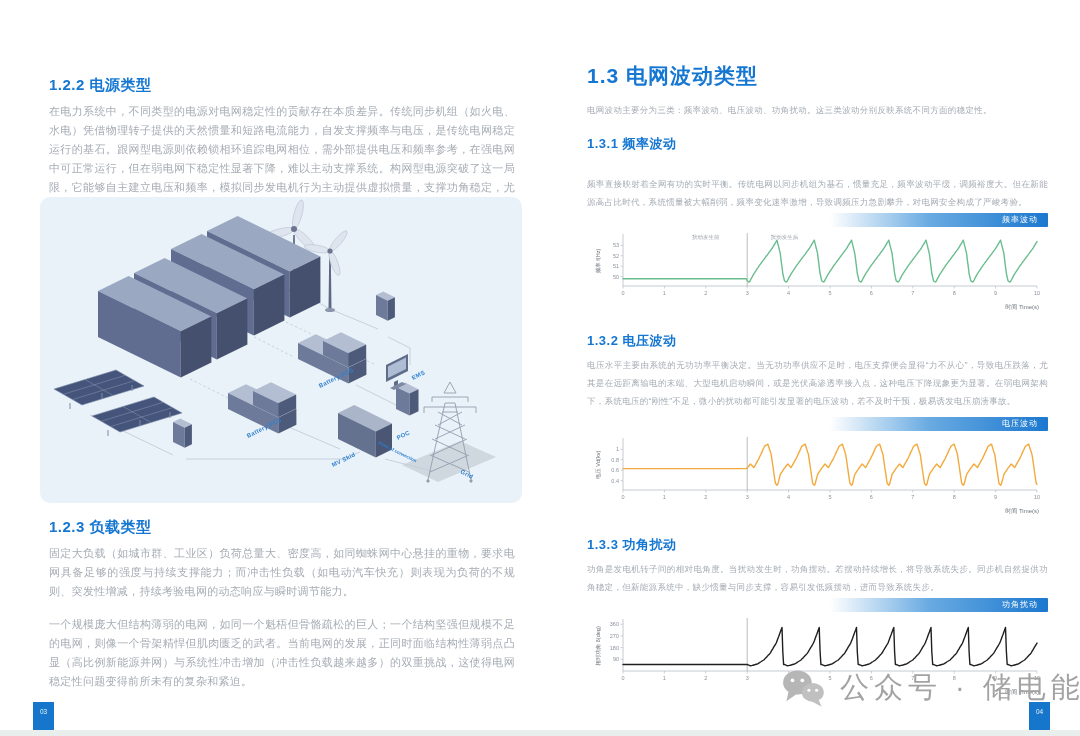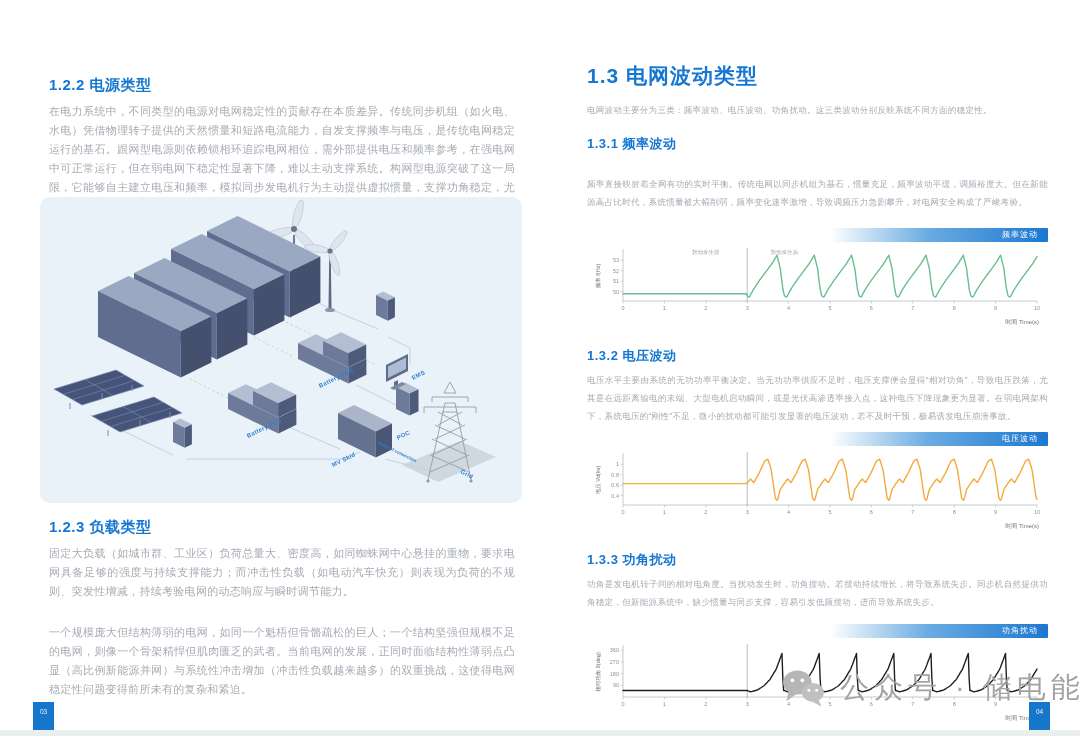--- a/index.html
+++ b/index.html
@@ -186,32 +186,32 @@
     <text class="illus-label" transform="translate(358,243) rotate(-26)">POC</text>
     <text class="illus-label" transform="translate(293,270) rotate(-26)">MV Skid</text>
     <text class="illus-label-sm" transform="translate(338,247) rotate(26)">Point of connection</text>
     <text class="illus-label" transform="translate(420,276) rotate(26)">Grid</text>
   </svg>
 </div>
 
 <div class="abs" style="left:49px;top:518px;width:466px;">
   <h2 class="h-blue h-l2">1.2.3 负载类型</h2>
   <p class="body-txt" style="margin-top:7px;">固定大负载（如城市群、工业区）负荷总量大、密度高，如同蜘蛛网中心悬挂的重物，要求电网具备足够的强度与持续支撑能力；而冲击性负载（如电动汽车快充）则表现为负荷的不规则、突发性增减，持续考验电网的动态响应与瞬时调节能力。</p>
-  <p class="body-txt" style="margin-top:22px;">一个规模庞大但结构薄弱的电网，如同一个魁梧但骨骼疏松的巨人；一个结构坚强但规模不足的电网，则像一个骨架精悍但肌肉匮乏的武者。当前电网的发展，正同时面临结构性薄弱点凸显（高比例新能源并网）与系统性冲击增加（冲击性负载越来越多）的双重挑战，这使得电网稳定性问题变得前所未有的复杂和紧迫。</p>
+  <p class="body-txt" style="margin-top:14px;">一个规模庞大但结构薄弱的电网，如同一个魁梧但骨骼疏松的巨人；一个结构坚强但规模不足的电网，则像一个骨架精悍但肌肉匮乏的武者。当前电网的发展，正同时面临结构性薄弱点凸显（高比例新能源并网）与系统性冲击增加（冲击性负载越来越多）的双重挑战，这使得电网稳定性问题变得前所未有的复杂和紧迫。</p>
 </div>
 
 <div class="abs pagetab" style="left:33px;top:702px;">03</div>
 
 <div class="abs rcol">
   <h1 class="h-blue h-l1" style="margin-bottom:11px;">1.3 电网波动类型</h1>
   <p class="rbody-txt" style="margin-bottom:10px;">电网波动主要分为三类：频率波动、电压波动、功角扰动。这三类波动分别反映系统不同方面的稳定性。</p>
 
   <h3 class="h-blue h-l3" style="margin:6px 0 22px 0;">1.3.1 频率波动</h3>
   <p class="rbody-txt">频率直接映射着全网有功的实时平衡。传统电网以同步机组为基石，惯量充足，频率波动平缓，调频裕度大。但在新能源高占比时代，系统惯量被大幅削弱，频率变化速率激增，导致调频压力急剧攀升，对电网安全构成了严峻考验。</p>
-  <div class="badge" style="margin-top:17px;margin-bottom:1px;">频率波动</div>
+  <div class="badge" style="margin-top:2px;margin-bottom:1px;">频率波动</div>
   <div class="chart-box"><svg viewBox="0 0 452 84" width="452" height="84">
         <line x1="30" y1="6" x2="30" y2="58" stroke="#b8bec6" stroke-width="0.8"></line>
         <line x1="30" y1="58" x2="444" y2="58" stroke="#b8bec6" stroke-width="0.8"></line>
         <line x1="27.5" y1="48.625000000000014" x2="30" y2="48.625000000000014" stroke="#b8bec6" stroke-width="0.7"></line>
         <text x="26" y="50.625000000000014" text-anchor="end" font-size="5.5" fill="#8b929b">50</text>
         <line x1="27.5" y1="38.208333333333336" x2="30" y2="38.208333333333336" stroke="#b8bec6" stroke-width="0.7"></line>
         <text x="26" y="40.208333333333336" text-anchor="end" font-size="5.5" fill="#8b929b">51</text>
         <line x1="27.5" y1="27.791666666666664" x2="30" y2="27.791666666666664" stroke="#b8bec6" stroke-width="0.7"></line>
         <text x="26" y="29.791666666666664" text-anchor="end" font-size="5.5" fill="#8b929b">52</text>
         <line x1="27.5" y1="17.374999999999993" x2="30" y2="17.374999999999993" stroke="#b8bec6" stroke-width="0.7"></line>
@@ -240,21 +240,21 @@
         <text x="444" y="67" text-anchor="middle" font-size="5.5" fill="#8b929b">10</text>
         <line x1="154.2" y1="5" x2="154.2" y2="58" stroke="#9aa0a8" stroke-width="0.7"></line>
         <text x="112.80000000000001" y="11" text-anchor="middle" font-size="5.5" fill="#9aa0a8">扰动发生前</text>
         <text x="191.46" y="11" text-anchor="middle" font-size="5.5" fill="#9aa0a8">扰动发生后</text>
         <text transform="translate(7,33) rotate(-90)" text-anchor="middle" font-size="5.5" fill="#6d747d">频率 f(Hz)</text>
         <text x="446" y="81" text-anchor="end" font-size="6" fill="#6d747d">时间 Time(s)</text>
         <path d="M30.0 50.7L30.8 50.7L31.7 50.7L32.5 50.7L33.3 50.7L34.1 50.7L35.0 50.7L35.8 50.7L36.6 50.7L37.5 50.7L38.3 50.7L39.1 50.7L39.9 50.7L40.8 50.7L41.6 50.7L42.4 50.7L43.2 50.7L44.1 50.7L44.9 50.7L45.7 50.7L46.6 50.7L47.4 50.7L48.2 50.7L49.0 50.7L49.9 50.7L50.7 50.7L51.5 50.7L52.4 50.7L53.2 50.7L54.0 50.7L54.8 50.7L55.7 50.7L56.5 50.7L57.3 50.7L58.2 50.7L59.0 50.7L59.8 50.7L60.6 50.7L61.5 50.7L62.3 50.7L63.1 50.7L63.9 50.7L64.8 50.7L65.6 50.7L66.4 50.7L67.3 50.7L68.1 50.7L68.9 50.7L69.7 50.7L70.6 50.7L71.4 50.7L72.2 50.7L73.1 50.7L73.9 50.7L74.7 50.7L75.5 50.7L76.4 50.7L77.2 50.7L78.0 50.7L78.9 50.7L79.7 50.7L80.5 50.7L81.3 50.7L82.2 50.7L83.0 50.7L83.8 50.7L84.6 50.7L85.5 50.7L86.3 50.7L87.1 50.7L88.0 50.7L88.8 50.7L89.6 50.7L90.4 50.7L91.3 50.7L92.1 50.7L92.9 50.7L93.8 50.7L94.6 50.7L95.4 50.7L96.2 50.7L97.1 50.7L97.9 50.7L98.7 50.7L99.6 50.7L100.4 50.7L101.2 50.7L102.0 50.7L102.9 50.7L103.7 50.7L104.5 50.7L105.3 50.7L106.2 50.7L107.0 50.7L107.8 50.7L108.7 50.7L109.5 50.7L110.3 50.7L111.1 50.7L112.0 50.7L112.8 50.7L113.6 50.7L114.5 50.7L115.3 50.7L116.1 50.7L116.9 50.7L117.8 50.7L118.6 50.7L119.4 50.7L120.3 50.7L121.1 50.7L121.9 50.7L122.7 50.7L123.6 50.7L124.4 50.7L125.2 50.7L126.0 50.7L126.9 50.7L127.7 50.7L128.5 50.7L129.4 50.7L130.2 50.7L131.0 50.7L131.8 50.7L132.7 50.7L133.5 50.7L134.3 50.7L135.2 50.7L136.0 50.7L136.8 50.7L137.6 50.7L138.5 50.7L139.3 50.7L140.1 50.7L141.0 50.7L141.8 50.7L142.6 50.7L143.4 50.7L144.3 50.7L145.1 50.7L145.9 50.7L146.7 50.7L147.6 50.7L148.4 50.7L149.2 50.7L150.1 50.7L150.9 50.7L151.7 50.7L152.5 50.7L153.4 50.7L154.2 52.8L155.0 53.4L155.9 54.0L156.7 53.6L157.5 52.0L158.3 50.4L159.2 48.9L160.0 47.3L160.8 45.9L161.7 44.7L162.5 43.4L163.3 42.2L164.1 40.9L165.0 39.7L165.8 38.4L166.6 37.2L167.4 36.1L168.3 34.9L169.1 33.8L169.9 32.7L170.8 31.6L171.6 30.5L172.4 29.4L173.2 28.3L174.1 27.2L174.9 26.1L175.7 24.9L176.6 23.8L177.4 22.7L178.2 21.6L179.0 20.5L179.9 19.1L180.7 17.7L181.5 16.3L182.4 14.9L183.2 13.6L184.0 12.2L184.8 15.6L185.7 18.9L186.5 22.3L187.3 25.7L188.1 32.3L189.0 38.9L189.8 45.5L190.6 49.1L191.5 52.8L192.3 53.4L193.1 54.0L193.9 53.6L194.8 52.0L195.6 50.4L196.4 48.9L197.3 47.3L198.1 45.9L198.9 44.7L199.7 43.4L200.6 42.2L201.4 40.9L202.2 39.7L203.1 38.4L203.9 37.2L204.7 36.1L205.5 34.9L206.4 33.8L207.2 32.7L208.0 31.6L208.8 30.5L209.7 29.4L210.5 28.3L211.3 27.2L212.2 26.1L213.0 24.9L213.8 23.8L214.6 22.7L215.5 21.6L216.3 20.5L217.1 19.1L218.0 17.7L218.8 16.3L219.6 14.9L220.4 13.6L221.3 12.2L222.1 15.6L222.9 18.9L223.8 22.3L224.6 25.7L225.4 32.3L226.2 38.9L227.1 45.5L227.9 49.1L228.7 52.8L229.5 53.4L230.4 54.0L231.2 53.6L232.0 52.0L232.9 50.4L233.7 48.9L234.5 47.3L235.3 45.9L236.2 44.7L237.0 43.4L237.8 42.2L238.7 40.9L239.5 39.7L240.3 38.4L241.1 37.2L242.0 36.1L242.8 34.9L243.6 33.8L244.5 32.7L245.3 31.6L246.1 30.5L246.9 29.4L247.8 28.3L248.6 27.2L249.4 26.1L250.2 24.9L251.1 23.8L251.9 22.7L252.7 21.6L253.6 20.5L254.4 19.1L255.2 17.7L256.0 16.3L256.9 14.9L257.7 13.6L258.5 12.2L259.4 15.6L260.2 18.9L261.0 22.3L261.8 25.7L262.7 32.3L263.5 38.9L264.3 45.5L265.2 49.1L266.0 52.8L266.8 53.4L267.6 54.0L268.5 53.6L269.3 52.0L270.1 50.4L270.9 48.9L271.8 47.3L272.6 45.9L273.4 44.7L274.3 43.4L275.1 42.2L275.9 40.9L276.7 39.7L277.6 38.4L278.4 37.2L279.2 36.1L280.1 34.9L280.9 33.8L281.7 32.7L282.5 31.6L283.4 30.5L284.2 29.4L285.0 28.3L285.9 27.2L286.7 26.1L287.5 24.9L288.3 23.8L289.2 22.7L290.0 21.6L290.8 20.5L291.6 19.1L292.5 17.7L293.3 16.3L294.1 14.9L295.0 13.6L295.8 12.2L296.6 15.6L297.4 18.9L298.3 22.3L299.1 25.7L299.9 32.3L300.8 38.9L301.6 45.5L302.4 49.1L303.2 52.8L304.1 53.4L304.9 54.0L305.7 53.6L306.6 52.0L307.4 50.4L308.2 48.9L309.0 47.3L309.9 45.9L310.7 44.7L311.5 43.4L312.3 42.2L313.2 40.9L314.0 39.7L314.8 38.4L315.7 37.2L316.5 36.1L317.3 34.9L318.1 33.8L319.0 32.7L319.8 31.6L320.6 30.5L321.5 29.4L322.3 28.3L323.1 27.2L323.9 26.1L324.8 24.9L325.6 23.8L326.4 22.7L327.3 21.6L328.1 20.5L328.9 19.1L329.7 17.7L330.6 16.3L331.4 14.9L332.2 13.6L333.0 12.2L333.9 15.6L334.7 18.9L335.5 22.3L336.4 25.7L337.2 32.3L338.0 38.9L338.8 45.5L339.7 49.1L340.5 52.8L341.3 53.4L342.2 54.0L343.0 53.6L343.8 52.0L344.6 50.4L345.5 48.9L346.3 47.3L347.1 45.9L348.0 44.7L348.8 43.4L349.6 42.2L350.4 40.9L351.3 39.7L352.1 38.4L352.9 37.2L353.7 36.1L354.6 34.9L355.4 33.8L356.2 32.7L357.1 31.6L357.9 30.5L358.7 29.4L359.5 28.3L360.4 27.2L361.2 26.1L362.0 24.9L362.9 23.8L363.7 22.7L364.5 21.6L365.3 20.5L366.2 19.1L367.0 17.7L367.8 16.3L368.7 14.9L369.5 13.6L370.3 12.2L371.1 15.6L372.0 18.9L372.8 22.3L373.6 25.7L374.4 32.3L375.3 38.9L376.1 45.5L376.9 49.1L377.8 52.8L378.6 53.4L379.4 54.0L380.2 53.6L381.1 52.0L381.9 50.4L382.7 48.9L383.6 47.3L384.4 45.9L385.2 44.7L386.0 43.4L386.9 42.2L387.7 40.9L388.5 39.7L389.4 38.4L390.2 37.2L391.0 36.1L391.8 34.9L392.7 33.8L393.5 32.7L394.3 31.6L395.1 30.5L396.0 29.4L396.8 28.3L397.6 27.2L398.5 26.1L399.3 24.9L400.1 23.8L400.9 22.7L401.8 21.6L402.6 20.5L403.4 19.1L404.3 17.7L405.1 16.3L405.9 14.9L406.7 13.6L407.6 12.2L408.4 15.6L409.2 18.9L410.1 22.3L410.9 25.7L411.7 32.3L412.5 38.9L413.4 45.5L414.2 49.1L415.0 52.8L415.8 53.4L416.7 54.0L417.5 53.6L418.3 52.0L419.2 50.4L420.0 48.9L420.8 47.3L421.6 45.9L422.5 44.7L423.3 43.4L424.1 42.2L425.0 40.9L425.8 39.7L426.6 38.4L427.4 37.2L428.3 36.1L429.1 34.9L429.9 33.8L430.8 32.7L431.6 31.6L432.4 30.5L433.2 29.4L434.1 28.3L434.9 27.2L435.7 26.1L436.5 24.9L437.4 23.8L438.2 22.7L439.0 21.6L439.9 20.5L440.7 19.1L441.5 17.7L442.3 16.3L443.2 14.9L444.0 13.6" fill="none" stroke="#69bd8e" stroke-width="1.4" stroke-linejoin="round" stroke-linecap="round"></path>
       </svg></div>
 
   <h3 class="h-blue h-l3" style="margin:16px 0 6px 0;">1.3.2 电压波动</h3>
-  <p class="rbody-txt">电压水平主要由系统的无功功率平衡决定。当无功功率供应不足时，电压支撑便会显得“相对功角”，导致电压跌落，尤其是在远距离输电的末端、大型电机启动瞬间，或是光伏高渗透率接入点，这种电压下降现象更为显著。在弱电网架构下，系统电压的“刚性”不足，微小的扰动都可能引发显著的电压波动，若不及时干预，极易诱发电压崩溃事故。</p>
+  <p class="rbody-txt">电压水平主要由系统的无功功率平衡决定。当无功功率供应不足时，电压支撑便会显得“力不从心”，导致电压跌落，尤其是在远距离输电的末端、大型电机启动瞬间，或是光伏高渗透率接入点，这种电压下降现象更为显著。在弱电网架构下，系统电压的“刚性”不足，微小的扰动都可能引发显著的电压波动，若不及时干预，极易诱发电压崩溃事故。</p>
   <div class="badge" style="margin-top:7px;margin-bottom:1px;">电压波动</div>
   <div class="chart-box"><svg viewBox="0 0 452 84" width="452" height="84">
         <line x1="30" y1="6" x2="30" y2="58" stroke="#b8bec6" stroke-width="0.8"></line>
         <line x1="30" y1="58" x2="444" y2="58" stroke="#b8bec6" stroke-width="0.8"></line>
         <line x1="27.5" y1="48.62499999999999" x2="30" y2="48.62499999999999" stroke="#b8bec6" stroke-width="0.7"></line>
         <text x="26" y="50.62499999999999" text-anchor="end" font-size="5.5" fill="#8b929b">0.4</text>
         <line x1="27.5" y1="38.20833333333333" x2="30" y2="38.20833333333333" stroke="#b8bec6" stroke-width="0.7"></line>
         <text x="26" y="40.20833333333333" text-anchor="end" font-size="5.5" fill="#8b929b">0.6</text>
         <line x1="27.5" y1="27.791666666666664" x2="30" y2="27.791666666666664" stroke="#b8bec6" stroke-width="0.7"></line>
         <text x="26" y="29.791666666666664" text-anchor="end" font-size="5.5" fill="#8b929b">0.8</text>
@@ -283,21 +283,21 @@
         <line x1="444" y1="58" x2="444" y2="60.5" stroke="#b8bec6" stroke-width="0.7"></line>
         <text x="444" y="67" text-anchor="middle" font-size="5.5" fill="#8b929b">10</text>
         <line x1="154.2" y1="5" x2="154.2" y2="58" stroke="#9aa0a8" stroke-width="0.7"></line>
         <text transform="translate(7,33) rotate(-90)" text-anchor="middle" font-size="5.5" fill="#6d747d">电压 Vd(kv)</text>
         <text x="446" y="81" text-anchor="end" font-size="6" fill="#6d747d">时间 Time(s)</text>
         <path d="M30.0 36.6L30.8 36.6L31.7 36.6L32.5 36.6L33.3 36.6L34.1 36.6L35.0 36.6L35.8 36.6L36.6 36.6L37.5 36.6L38.3 36.6L39.1 36.6L39.9 36.6L40.8 36.6L41.6 36.6L42.4 36.6L43.2 36.6L44.1 36.6L44.9 36.6L45.7 36.6L46.6 36.6L47.4 36.6L48.2 36.6L49.0 36.6L49.9 36.6L50.7 36.6L51.5 36.6L52.4 36.6L53.2 36.6L54.0 36.6L54.8 36.6L55.7 36.6L56.5 36.6L57.3 36.6L58.2 36.6L59.0 36.6L59.8 36.6L60.6 36.6L61.5 36.6L62.3 36.6L63.1 36.6L63.9 36.6L64.8 36.6L65.6 36.6L66.4 36.6L67.3 36.6L68.1 36.6L68.9 36.6L69.7 36.6L70.6 36.6L71.4 36.6L72.2 36.6L73.1 36.6L73.9 36.6L74.7 36.6L75.5 36.6L76.4 36.6L77.2 36.6L78.0 36.6L78.9 36.6L79.7 36.6L80.5 36.6L81.3 36.6L82.2 36.6L83.0 36.6L83.8 36.6L84.6 36.6L85.5 36.6L86.3 36.6L87.1 36.6L88.0 36.6L88.8 36.6L89.6 36.6L90.4 36.6L91.3 36.6L92.1 36.6L92.9 36.6L93.8 36.6L94.6 36.6L95.4 36.6L96.2 36.6L97.1 36.6L97.9 36.6L98.7 36.6L99.6 36.6L100.4 36.6L101.2 36.6L102.0 36.6L102.9 36.6L103.7 36.6L104.5 36.6L105.3 36.6L106.2 36.6L107.0 36.6L107.8 36.6L108.7 36.6L109.5 36.6L110.3 36.6L111.1 36.6L112.0 36.6L112.8 36.6L113.6 36.6L114.5 36.6L115.3 36.6L116.1 36.6L116.9 36.6L117.8 36.6L118.6 36.6L119.4 36.6L120.3 36.6L121.1 36.6L121.9 36.6L122.7 36.6L123.6 36.6L124.4 36.6L125.2 36.6L126.0 36.6L126.9 36.6L127.7 36.6L128.5 36.6L129.4 36.6L130.2 36.6L131.0 36.6L131.8 36.6L132.7 36.6L133.5 36.6L134.3 36.6L135.2 36.6L136.0 36.6L136.8 36.6L137.6 36.6L138.5 36.6L139.3 36.6L140.1 36.6L141.0 36.6L141.8 36.6L142.6 36.6L143.4 36.6L144.3 36.6L145.1 36.6L145.9 36.6L146.7 36.6L147.6 36.6L148.4 36.6L149.2 36.6L150.1 36.6L150.9 36.6L151.7 36.6L152.5 36.6L153.4 36.6L154.2 36.1L155.0 35.1L155.9 34.0L156.7 33.0L157.5 32.0L158.3 32.9L159.2 33.8L160.0 34.7L160.8 35.6L161.7 34.1L162.5 32.7L163.3 31.2L164.1 29.7L165.0 28.2L165.8 26.7L166.6 25.0L167.4 23.2L168.3 21.4L169.1 19.6L169.9 17.8L170.8 16.0L171.6 14.2L172.4 13.7L173.2 13.2L174.1 12.7L174.9 12.2L175.7 14.8L176.6 17.4L177.4 20.0L178.2 22.6L179.0 28.3L179.9 34.0L180.7 39.8L181.5 45.5L182.4 51.2L183.2 52.3L184.0 53.3L184.8 52.2L185.7 48.9L186.5 45.6L187.3 42.4L188.1 41.1L189.0 39.9L189.8 38.6L190.6 37.4L191.5 36.1L192.3 35.1L193.1 34.0L193.9 33.0L194.8 32.0L195.6 32.9L196.4 33.8L197.3 34.7L198.1 35.6L198.9 34.1L199.7 32.7L200.6 31.2L201.4 29.7L202.2 28.2L203.1 26.8L203.9 25.0L204.7 23.2L205.5 21.4L206.4 19.6L207.2 17.8L208.0 16.0L208.8 14.3L209.7 13.7L210.5 13.2L211.3 12.7L212.2 12.2L213.0 14.8L213.8 17.4L214.6 20.0L215.5 22.6L216.3 28.3L217.1 34.0L218.0 39.8L218.8 45.5L219.6 51.2L220.4 52.3L221.3 53.3L222.1 52.2L222.9 48.9L223.8 45.6L224.6 42.4L225.4 41.1L226.2 39.9L227.1 38.6L227.9 37.4L228.7 36.1L229.5 35.1L230.4 34.0L231.2 33.0L232.0 32.0L232.9 32.9L233.7 33.8L234.5 34.7L235.3 35.6L236.2 34.1L237.0 32.7L237.8 31.2L238.7 29.7L239.5 28.2L240.3 26.8L241.1 25.0L242.0 23.2L242.8 21.4L243.6 19.6L244.5 17.8L245.3 16.0L246.1 14.3L246.9 13.7L247.8 13.2L248.6 12.7L249.4 12.2L250.2 14.8L251.1 17.4L251.9 20.0L252.7 22.6L253.6 28.3L254.4 34.0L255.2 39.8L256.0 45.5L256.9 51.2L257.7 52.3L258.5 53.3L259.4 52.2L260.2 48.9L261.0 45.6L261.8 42.4L262.7 41.1L263.5 39.9L264.3 38.6L265.2 37.4L266.0 36.1L266.8 35.1L267.6 34.0L268.5 33.0L269.3 32.0L270.1 32.9L270.9 33.8L271.8 34.7L272.6 35.6L273.4 34.1L274.3 32.7L275.1 31.2L275.9 29.7L276.7 28.2L277.6 26.8L278.4 25.0L279.2 23.2L280.1 21.4L280.9 19.6L281.7 17.8L282.5 16.0L283.4 14.3L284.2 13.7L285.0 13.2L285.9 12.7L286.7 12.2L287.5 14.8L288.3 17.4L289.2 20.0L290.0 22.6L290.8 28.3L291.6 34.0L292.5 39.8L293.3 45.5L294.1 51.2L295.0 52.3L295.8 53.3L296.6 52.2L297.4 48.9L298.3 45.6L299.1 42.4L299.9 41.1L300.8 39.9L301.6 38.6L302.4 37.4L303.2 36.1L304.1 35.1L304.9 34.0L305.7 33.0L306.6 32.0L307.4 32.9L308.2 33.8L309.0 34.7L309.9 35.6L310.7 34.1L311.5 32.7L312.3 31.2L313.2 29.7L314.0 28.2L314.8 26.8L315.7 25.0L316.5 23.2L317.3 21.4L318.1 19.6L319.0 17.8L319.8 16.0L320.6 14.3L321.5 13.7L322.3 13.2L323.1 12.7L323.9 12.2L324.8 14.8L325.6 17.4L326.4 20.0L327.3 22.6L328.1 28.3L328.9 34.0L329.7 39.8L330.6 45.5L331.4 51.2L332.2 52.3L333.0 53.3L333.9 52.2L334.7 48.9L335.5 45.6L336.4 42.4L337.2 41.1L338.0 39.9L338.8 38.6L339.7 37.4L340.5 36.1L341.3 35.1L342.2 34.0L343.0 33.0L343.8 32.0L344.6 32.9L345.5 33.8L346.3 34.7L347.1 35.6L348.0 34.1L348.8 32.7L349.6 31.2L350.4 29.7L351.3 28.2L352.1 26.8L352.9 25.0L353.7 23.2L354.6 21.4L355.4 19.6L356.2 17.8L357.1 16.0L357.9 14.3L358.7 13.7L359.5 13.2L360.4 12.7L361.2 12.2L362.0 14.8L362.9 17.4L363.7 20.0L364.5 22.6L365.3 28.3L366.2 34.0L367.0 39.8L367.8 45.5L368.7 51.2L369.5 52.3L370.3 53.3L371.1 52.2L372.0 48.9L372.8 45.6L373.6 42.4L374.4 41.1L375.3 39.9L376.1 38.6L376.9 37.4L377.8 36.1L378.6 35.1L379.4 34.0L380.2 33.0L381.1 32.0L381.9 32.9L382.7 33.8L383.6 34.7L384.4 35.6L385.2 34.1L386.0 32.7L386.9 31.2L387.7 29.7L388.5 28.2L389.4 26.8L390.2 25.0L391.0 23.2L391.8 21.4L392.7 19.6L393.5 17.8L394.3 16.0L395.1 14.3L396.0 13.7L396.8 13.2L397.6 12.7L398.5 12.2L399.3 14.8L400.1 17.4L400.9 20.0L401.8 22.6L402.6 28.3L403.4 34.0L404.3 39.8L405.1 45.5L405.9 51.2L406.7 52.3L407.6 53.3L408.4 52.2L409.2 48.9L410.1 45.6L410.9 42.4L411.7 41.1L412.5 39.9L413.4 38.6L414.2 37.4L415.0 36.1L415.8 35.1L416.7 34.0L417.5 33.0L418.3 32.0L419.2 32.9L420.0 33.8L420.8 34.7L421.6 35.6L422.5 34.1L423.3 32.7L424.1 31.2L425.0 29.7L425.8 28.2L426.6 26.8L427.4 25.0L428.3 23.2L429.1 21.4L429.9 19.6L430.8 17.8L431.6 16.0L432.4 14.3L433.2 13.7L434.1 13.2L434.9 12.7L435.7 12.2L436.5 14.8L437.4 17.4L438.2 20.0L439.0 22.6L439.9 28.3L440.7 34.0L441.5 39.8L442.3 45.5L443.2 51.2L444.0 52.3" fill="none" stroke="#f3a93c" stroke-width="1.4" stroke-linejoin="round" stroke-linecap="round"></path>
       </svg></div>
 
   <h3 class="h-blue h-l3" style="margin:16px 0 6px 0;">1.3.3 功角扰动</h3>
   <p class="rbody-txt">功角是发电机转子间的相对电角度。当扰动发生时，功角摆动。若摆动持续增长，将导致系统失步。同步机自然提供功角稳定，但新能源系统中，缺少惯量与同步支撑，容易引发低频摆动，进而导致系统失步。</p>
-  <div class="badge" style="margin-top:13px;margin-bottom:1px;">功角扰动</div>
+  <div class="badge" style="margin-top:2px;margin-bottom:1px;">功角扰动</div>
   <div class="chart-box"><svg viewBox="0 0 452 84" width="452" height="84">
         <line x1="30" y1="6" x2="30" y2="58" stroke="#b8bec6" stroke-width="0.8"></line>
         <line x1="30" y1="58" x2="444" y2="58" stroke="#b8bec6" stroke-width="0.8"></line>
         <line x1="27.5" y1="46.311688311688314" x2="30" y2="46.311688311688314" stroke="#b8bec6" stroke-width="0.7"></line>
         <text x="26" y="48.311688311688314" text-anchor="end" font-size="5.5" fill="#8b929b">90</text>
         <line x1="27.5" y1="34.62337662337662" x2="30" y2="34.62337662337662" stroke="#b8bec6" stroke-width="0.7"></line>
         <text x="26" y="36.62337662337662" text-anchor="end" font-size="5.5" fill="#8b929b">180</text>
         <line x1="27.5" y1="22.935064935064936" x2="30" y2="22.935064935064936" stroke="#b8bec6" stroke-width="0.7"></line>
         <text x="26" y="24.935064935064936" text-anchor="end" font-size="5.5" fill="#8b929b">270</text>
         <line x1="27.5" y1="11.246753246753247" x2="30" y2="11.246753246753247" stroke="#b8bec6" stroke-width="0.7"></line>

